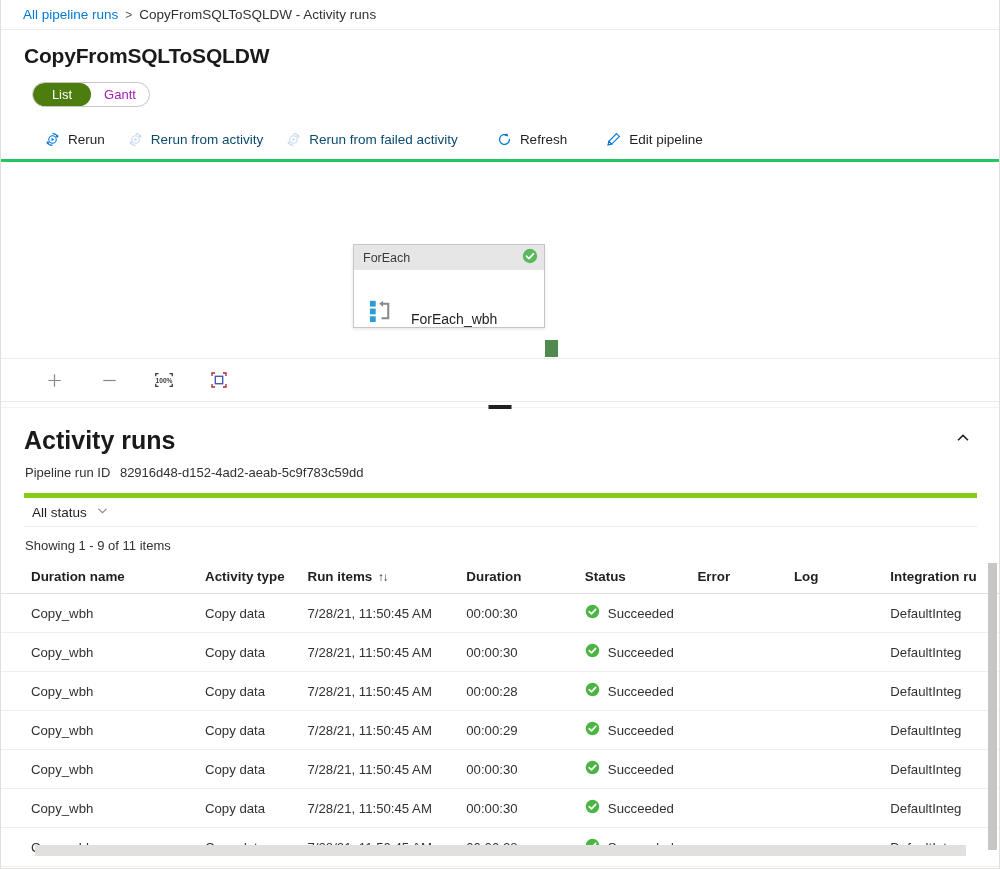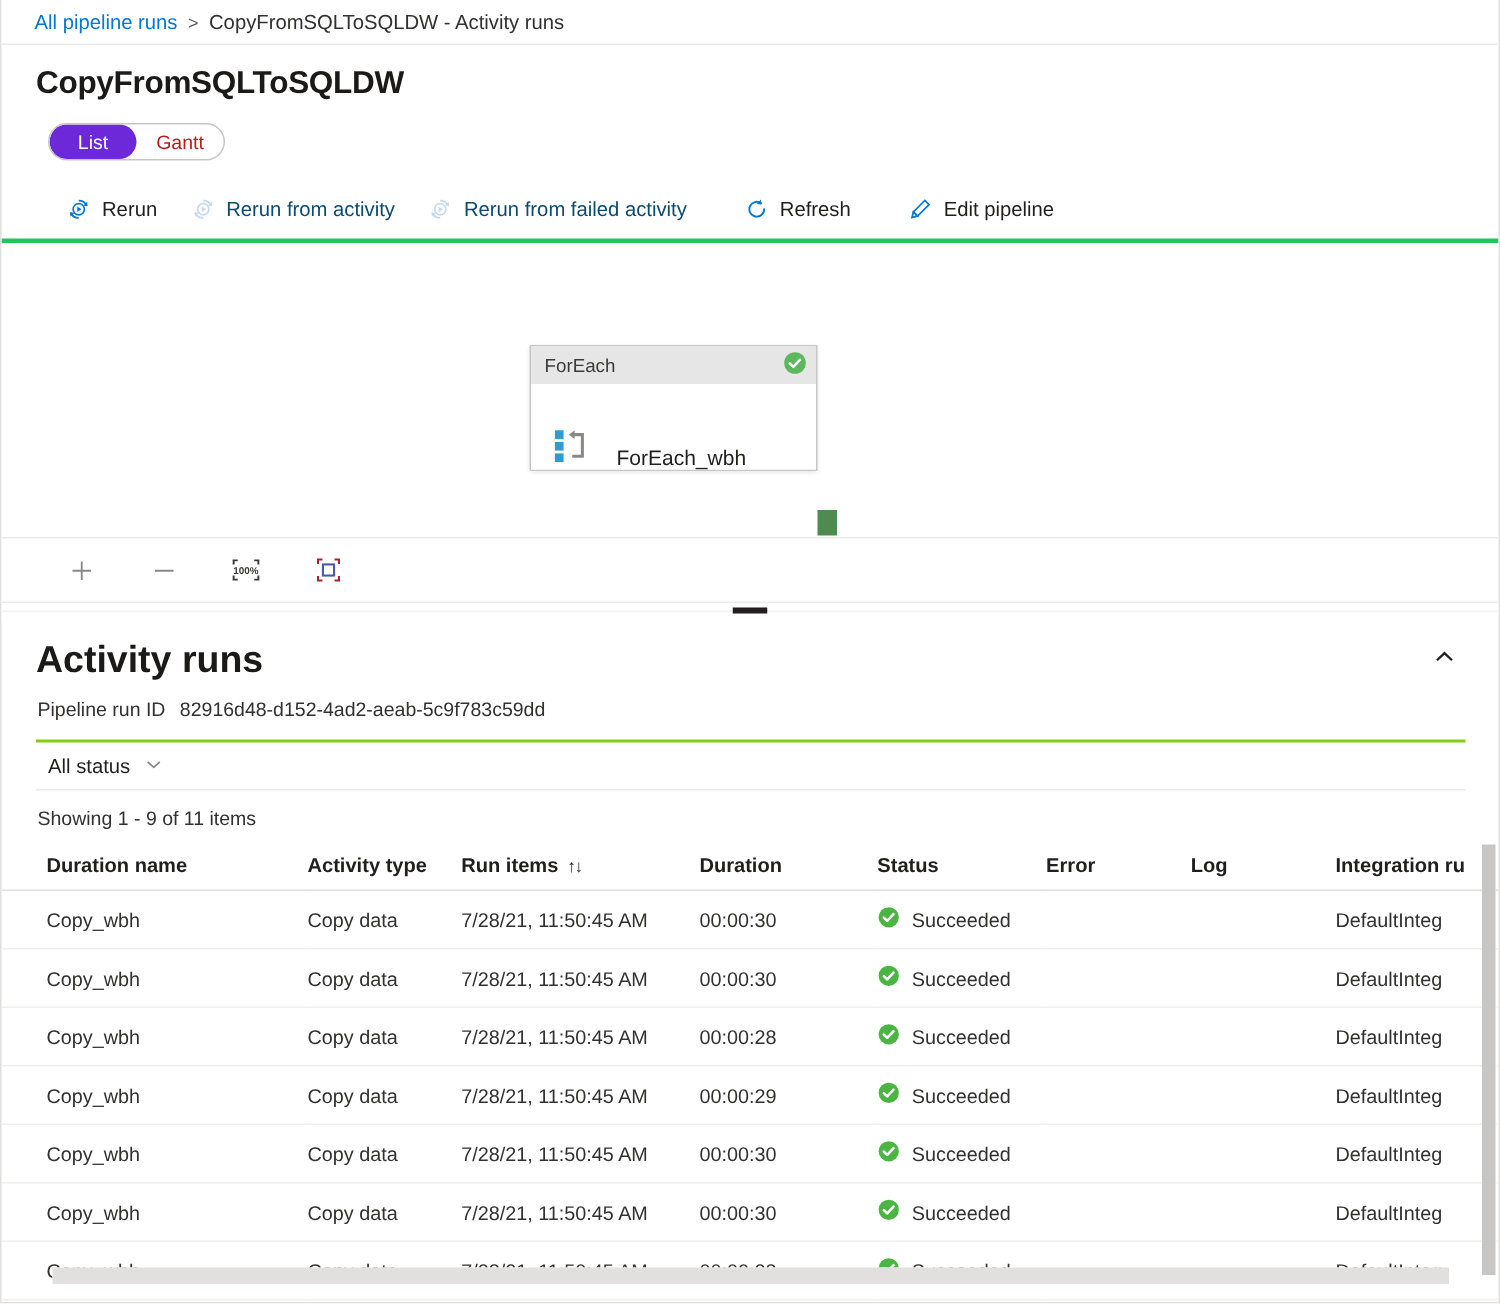--- a/index.html
+++ b/index.html
@@ -50,28 +50,28 @@
     border-radius: 14px;
     height: 25px;
     overflow: hidden;
     background: #fff;
   }
   .pill-opt {
     display: flex; align-items: center; justify-content: center;
     min-width: 58px;
     height: 23px;
     font-size: 13px;
-    color: #b91c1c;
+    color: #a21caf;
     cursor: pointer;
     padding: 0 9px;
     border-radius: 14px;
     margin: 0;
   }
   .pill-opt.sel {
-    background: #6d28d9;
+    background: #4d7c0f;
     color: #ffffff;
   }
 
   
   .toolbar {
     margin-top: 13px;
     height: 42px;
     display: flex;
     align-items: center;
     padding-left: 32px;
@@ -104,21 +104,21 @@
   }
 
   
   .canvas {
     position: relative;
     height: 196px;
     background: #ffffff;
   }
   .node {
     position: absolute;
-    left: 352px; top: 68px;
+    left: 352px; top: 82px;
     width: 192px;
     background: #ffffff;
     border: 1px solid #c8c6c4;
     box-shadow: 0 1.6px 3.6px rgba(0,0,0,.10), 0 .3px .9px rgba(0,0,0,.08);
   }
   .node-head {
     height: 25px;
     background: #e6e6e6;
     display: flex; align-items: center;
     padding: 0 6px 0 9px;
@@ -190,21 +190,21 @@
   .runid {
     padding: 10px 0 0 24px;
     font-size: 13px;
     color: #323130;
   }
   .runid .lbl { font-weight: 400; }
   .runid .val { margin-left: 6px; color: #323130; }
 
   .filterbar {
     margin: 13px 22px 0 23px;
-    border-top: 2px solid #84cc16;
+    border-top: 5px solid #84cc16;
     border-bottom: 1px solid #edebe9;
     height: 34px;
     display: flex; align-items: center;
   }
   .filter-chip {
     display: flex; align-items: center; gap: 9px;
     font-size: 13.5px;
     color: #201f1e;
     padding: 0 8px;
     height: 26px;

